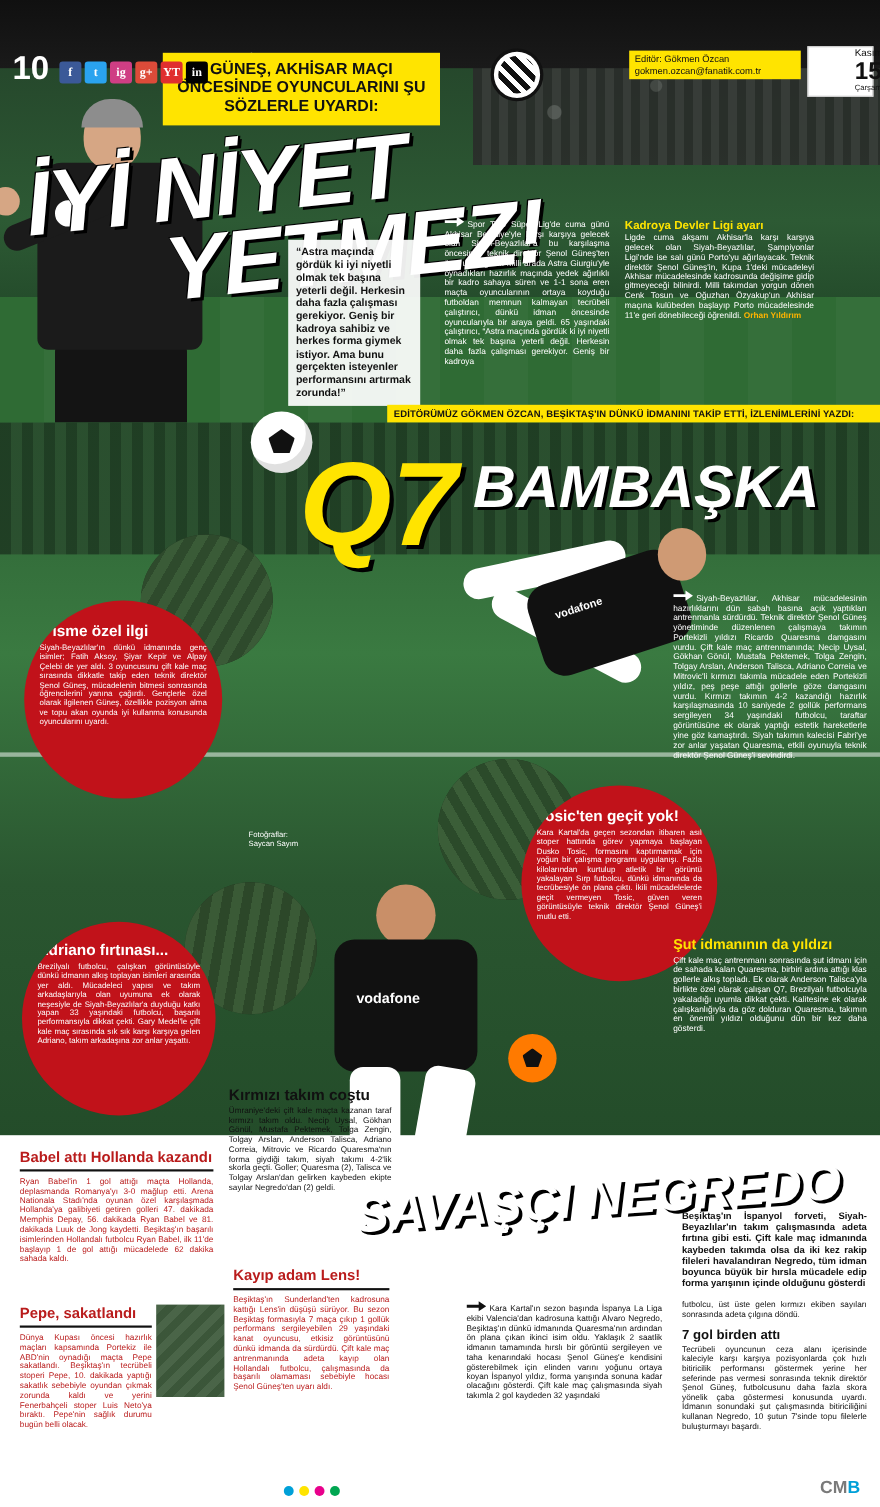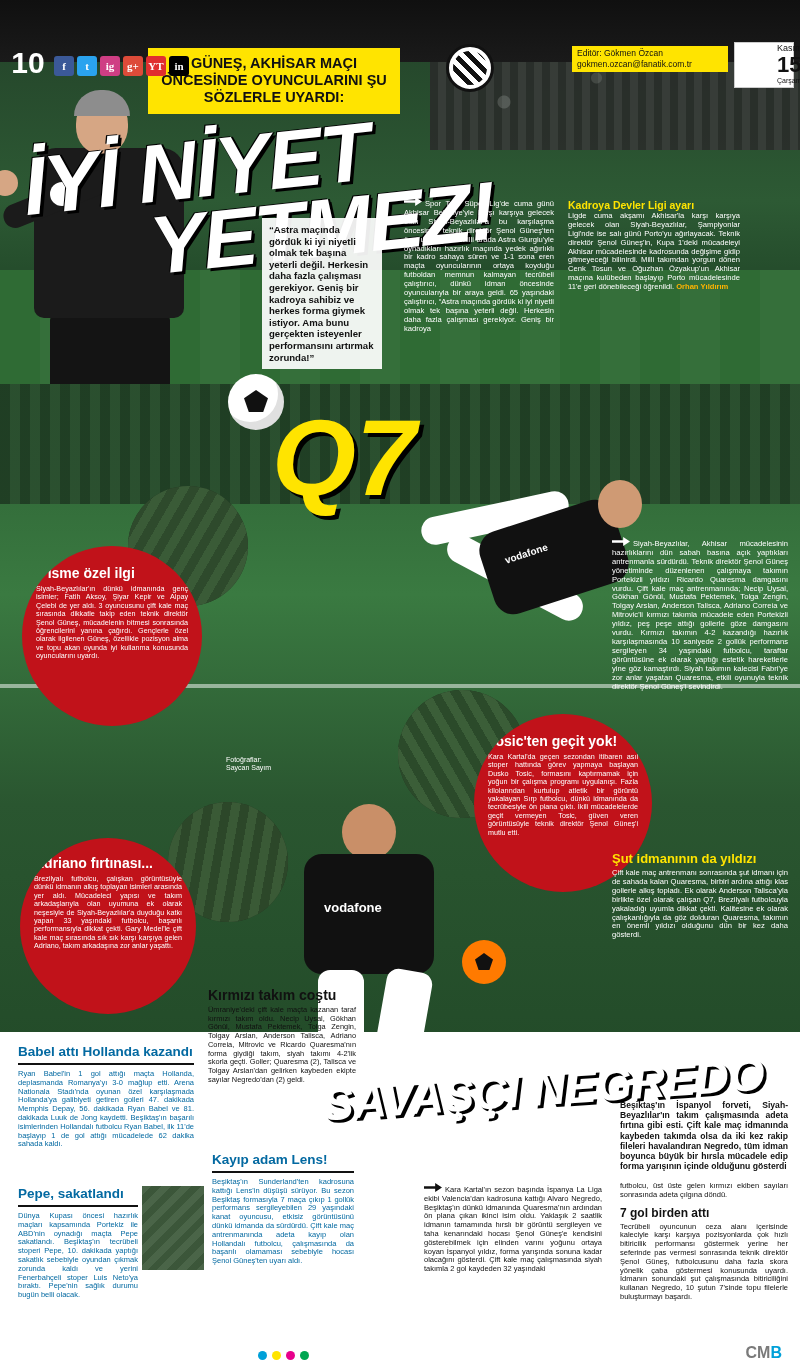--- a/index.html
+++ b/index.html
@@ -216,21 +216,21 @@
     color:#fff; font-size:7.6px; line-height:8.9px; text-align:justify; z-index:36;
   }
   .rcol h4, .rcol2 h4{ font-size:13px; color:#ffe400; margin:0 0 3px; line-height:14px;}
 
   
   .bottom {
     position:absolute; left:0; top:1032px; width:800px; height:338px;
     background:#ffffff;
   }
   .bcard{
-    position:absolute; background:#fff; color:#0369a1;
+    position:absolute; background:#fff; color:#b91c1c;
   }
   .bcard h3{ font-size:13.5px; margin:0 0 3px; line-height:15px; }
   .bcard p{ font-size:7.5px; line-height:8.8px; text-align:justify; margin:0 0 5px; }
   .hr-blk{ height:2px; background:#111; margin:4px 0 5px; }
 
   .photo-ph{ background:#3f5b3d; position:relative; overflow:hidden; }
   .photo-ph::after{
     content:""; position:absolute; inset:0;
     background:repeating-linear-gradient(135deg, rgba(255,255,255,.06) 0 7px, rgba(0,0,0,.06) 7px 14px);
   }
@@ -296,20 +296,21 @@
   <div class="hero-col c1">
     <span class="arrowmark"></span><span>Spor Toto Süper Lig'de cuma günü Akhisar Belediye'yle karşı karşıya gelecek olan Siyah-Beyazlılar'a bu karşılaşma öncesinde teknik direktör Şenol Güneş'ten özel uyarı geldi. Milli arada Astra Giurgiu'yle oynadıkları hazırlık maçında yedek ağırlıklı bir kadro sahaya süren ve 1-1 sona eren maçta oyuncularının ortaya koyduğu futboldan memnun kalmayan tecrübeli çalıştırıcı, dünkü idman öncesinde oyuncularıyla bir araya geldi. 65 yaşındaki çalıştırıcı, “Astra maçında gördük ki iyi niyetli olmak tek başına yeterli değil. Herkesin daha fazla çalışması gerekiyor. Geniş bir kadroya</span>
   </div>
 
   <div class="hero-col c2">
     <h4>Kadroya Devler Ligi ayarı</h4>
     <span>Ligde cuma akşamı Akhisar'la karşı karşıya gelecek olan Siyah-Beyazlılar, Şampiyonlar Ligi'nde ise salı günü Porto'yu ağırlayacak. Teknik direktör Şenol Güneş'in, Kupa 1'deki mücadeleyi Akhisar mücadelesinde kadrosunda değişime gidip gitmeyeceği bilinirdi. Milli takımdan yorgun dönen Cenk Tosun ve Oğuzhan Özyakup'un Akhisar maçına kulübeden başlayıp Porto mücadelesinde 11'e geri dönebileceği öğrenildi.</span>
     <span class="byline-orange">Orhan Yıldırım</span>
   </div>
 
+  <div class="strip">EDİTÖRÜMÜZ GÖKMEN ÖZCAN, BEŞİKTAŞ'IN DÜNKÜ İDMANINI TAKİP ETTİ, İZLENİMLERİNİ YAZDI:</div>
 
   <div class="mid">
     <div class="stands"></div>
     <div class="linewhite"></div>
 
     <div class="player-bike">
       <div class="leg2"></div>
         <div class="leg1"></div>
         <div class="torso"></div>
         <div class="head"></div>
@@ -322,20 +323,21 @@
       <div style="position:absolute;left:56px;top:96px;color:#fff;font-size:13px;font-weight:bold;">vodafone</div>
       <div style="position:absolute;left:50px;top:166px;width:46px;height:110px;background:#fff;border-radius:12px;"></div>
       <div style="position:absolute;left:110px;top:166px;width:46px;height:120px;background:#fff;border-radius:12px;transform:rotate(10deg);"></div>
     </div>
   </div>
 
   <div class="ball1"></div>
   <div class="ball2"></div>
 
   <div class="q7">Q7</div>
+  <div class="bambaska">BAMBAŞKA</div>
   <div class="savasci">SAVAŞÇI NEGREDO</div>
 
   <div style="position:absolute;left:226px;top:756px;font-size:7px;color:#fff;z-index:36;line-height:8px;">
     <div>Fotoğraflar:</div>
     <div>Saycan Sayım</div>
   </div>
 
   <div class="circ circ-photo" style="left:128px;top:486px;width:120px;height:120px;">
     <div style="position:absolute;inset:0;background:repeating-linear-gradient(120deg,#2e4a2c 0 9px,#3a5b37 9px 18px);"></div>
   </div>

